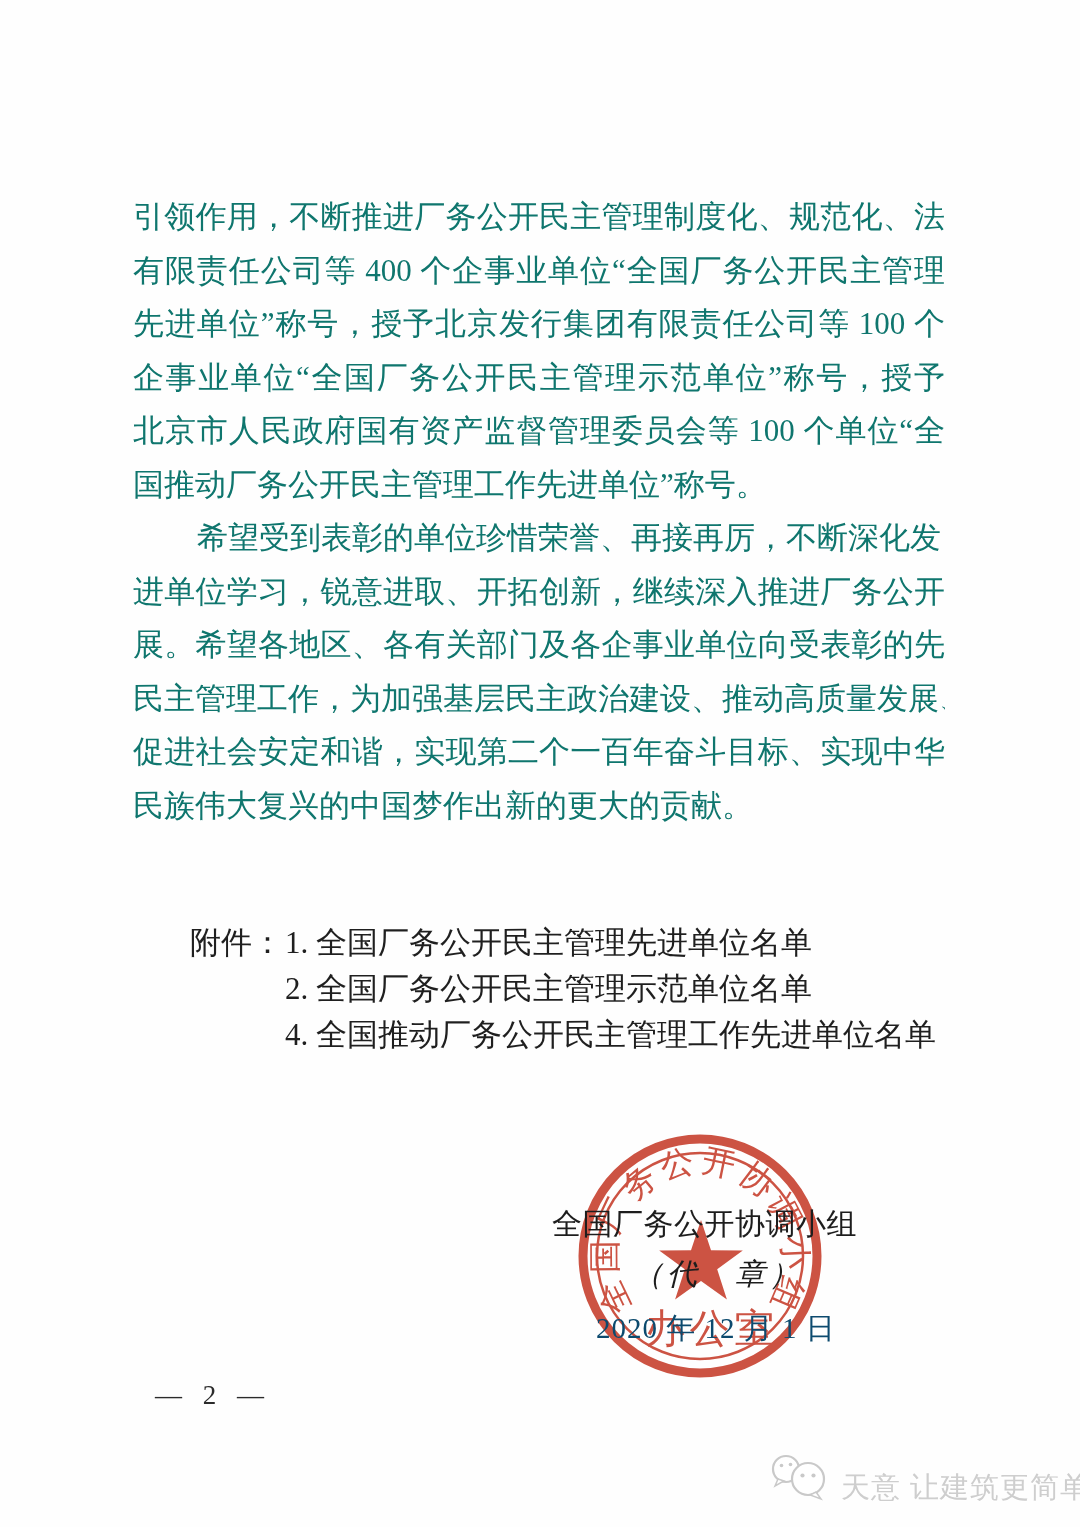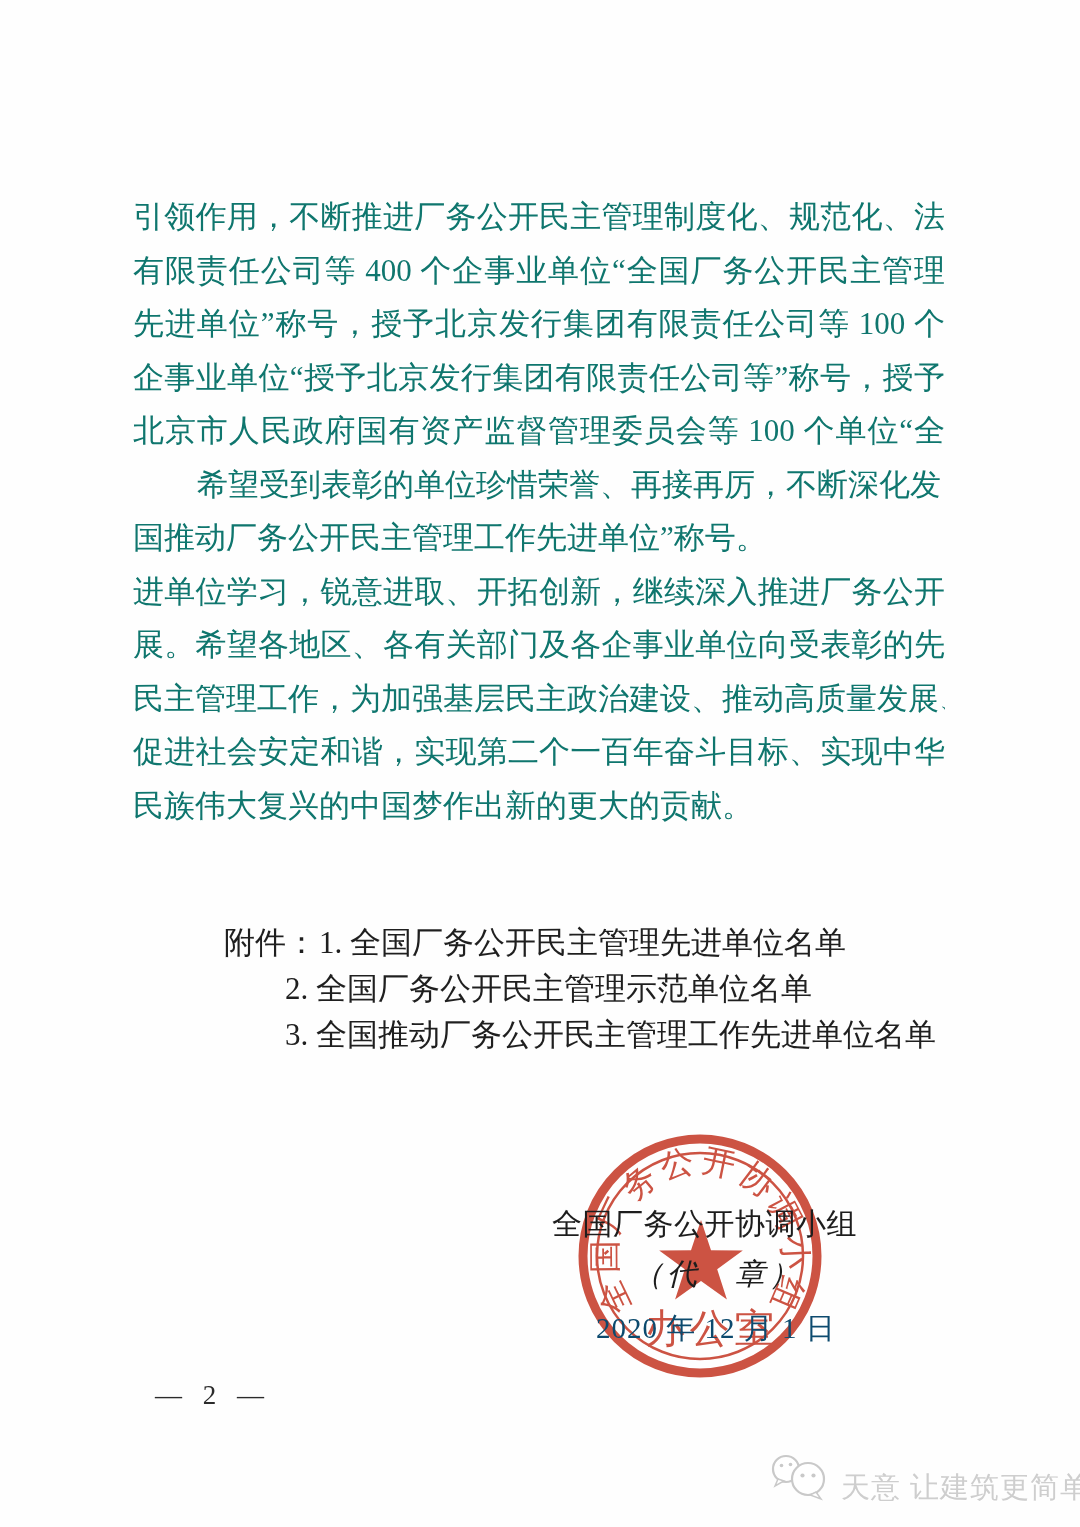--- a/index.html
+++ b/index.html
@@ -42,21 +42,21 @@
     left: 190px;
     top: 920px;
   }
   .attach-row {
     font-size: 31px;
     line-height: 46px;
     height: 46px;
     white-space: nowrap;
     color: #1f1f1f;
   }
-  .attach-row .attach-label { margin-right: 2px; margin-left: 34px; }
+  .attach-row .attach-label { margin-right: 2px; }
   .attach-row.cont { padding-left: 95px; }
 
   
   .sig-org {
     position: absolute;
     left: 552px;
     top: 1206px;
     font-size: 30px;
     line-height: 36px;
     letter-spacing: 0.5px;
@@ -141,40 +141,40 @@
     <text font-size="33" font-family="Liberation Serif, DejaVu Serif, serif" fill="#c63c2a">
       <textPath href="#sealArc" startOffset="0" textLength="368">全国厂务公开协调小组</textPath>
     </text>
     <text x="147" y="224" text-anchor="middle" font-size="40" letter-spacing="5" font-family="Liberation Serif, DejaVu Serif, serif" fill="#c63c2a">办公室</text>
   </svg>
 
   <div class="doc-body">
     <div class="doc-line">引领作用，不断推进厂务公开民主管理制度化、规范化、法</div>
     <div class="doc-line">有限责任公司等 400 个企事业单位“全国厂务公开民主管理</div>
     <div class="doc-line">先进单位”称号，授予北京发行集团有限责任公司等 100 个</div>
-    <div class="doc-line">企事业单位“授予北京发行集团有限责任公司等”称号，授予</div>
+    <div class="doc-line">企事业单位“全国厂务公开民主管理示范单位”称号，授予</div>
     <div class="doc-line">北京市人民政府国有资产监督管理委员会等 100 个单位“全</div>
+    <div class="doc-line para-end">国推动厂务公开民主管理工作先进单位”称号。</div>
     <div class="doc-line indent para-end" style="text-align-last:left;">希望受到表彰的单位珍惜荣誉、再接再厉，不断深化发</div>
-    <div class="doc-line para-end">国推动厂务公开民主管理工作先进单位”称号。</div>
     <div class="doc-line">进单位学习，锐意进取、开拓创新，继续深入推进厂务公开</div>
     <div class="doc-line">展。希望各地区、各有关部门及各企事业单位向受表彰的先</div>
     <div class="doc-line">民主管理工作，为加强基层民主政治建设、推动高质量发展、</div>
     <div class="doc-line">促进社会安定和谐，实现第二个一百年奋斗目标、实现中华</div>
     <div class="doc-line para-end">民族伟大复兴的中国梦作出新的更大的贡献。</div>
   </div>
 
   <div class="attach">
     <div class="attach-row">
       <span class="attach-label">附件：</span><span>1. 全国厂务公开民主管理先进单位名单</span>
     </div>
     <div class="attach-row cont">
       <span>2. 全国厂务公开民主管理示范单位名单</span>
     </div>
     <div class="attach-row cont">
-      <span>3. 全国推动厂务公开民主管理工作先进单位名单</span>
+      <span>4. 全国推动厂务公开民主管理工作先进单位名单</span>
     </div>
   </div>
 
   <div class="sig-org overprint">全国厂务公开协调小组</div>
   <div class="sig-deputy overprint">（代　章）</div>
   <div class="sig-date overprint">2020 年 12 月 1 日</div>
 
   <div class="page-num">— 2 —</div>
 
   <svg class="watermark-icon" viewBox="0 0 70 58">

